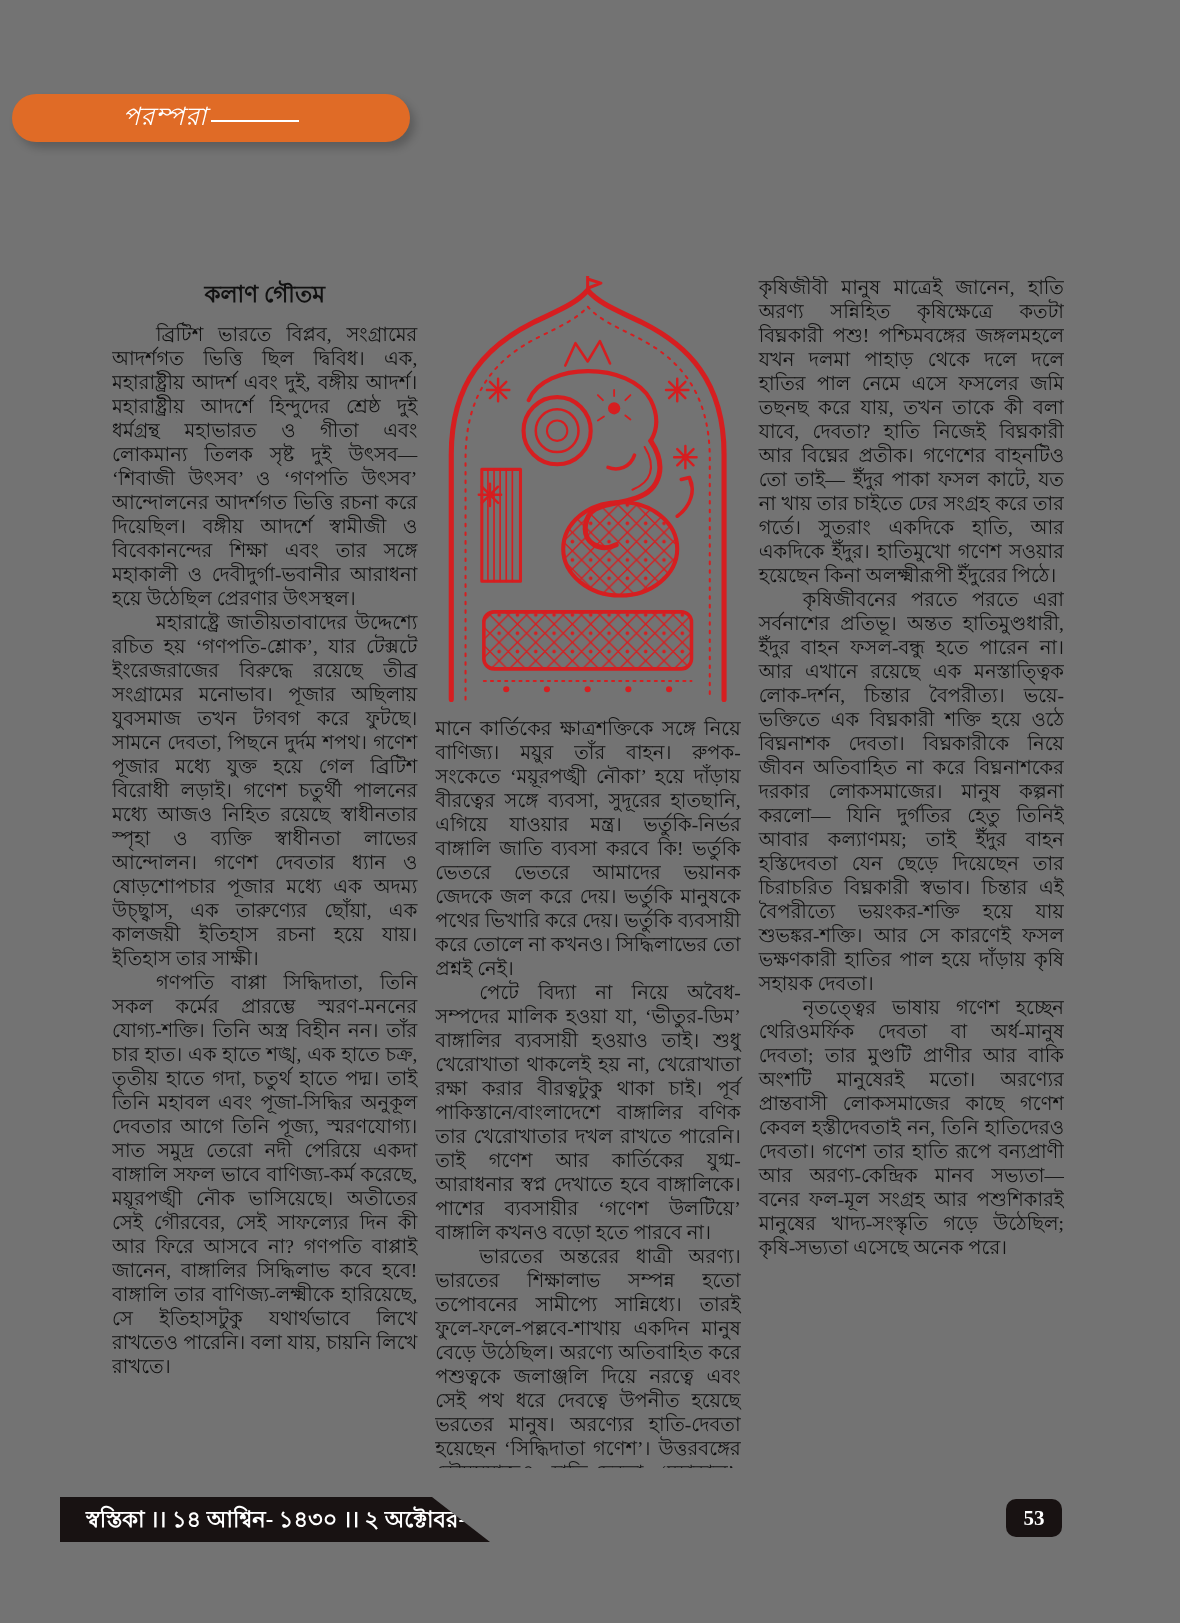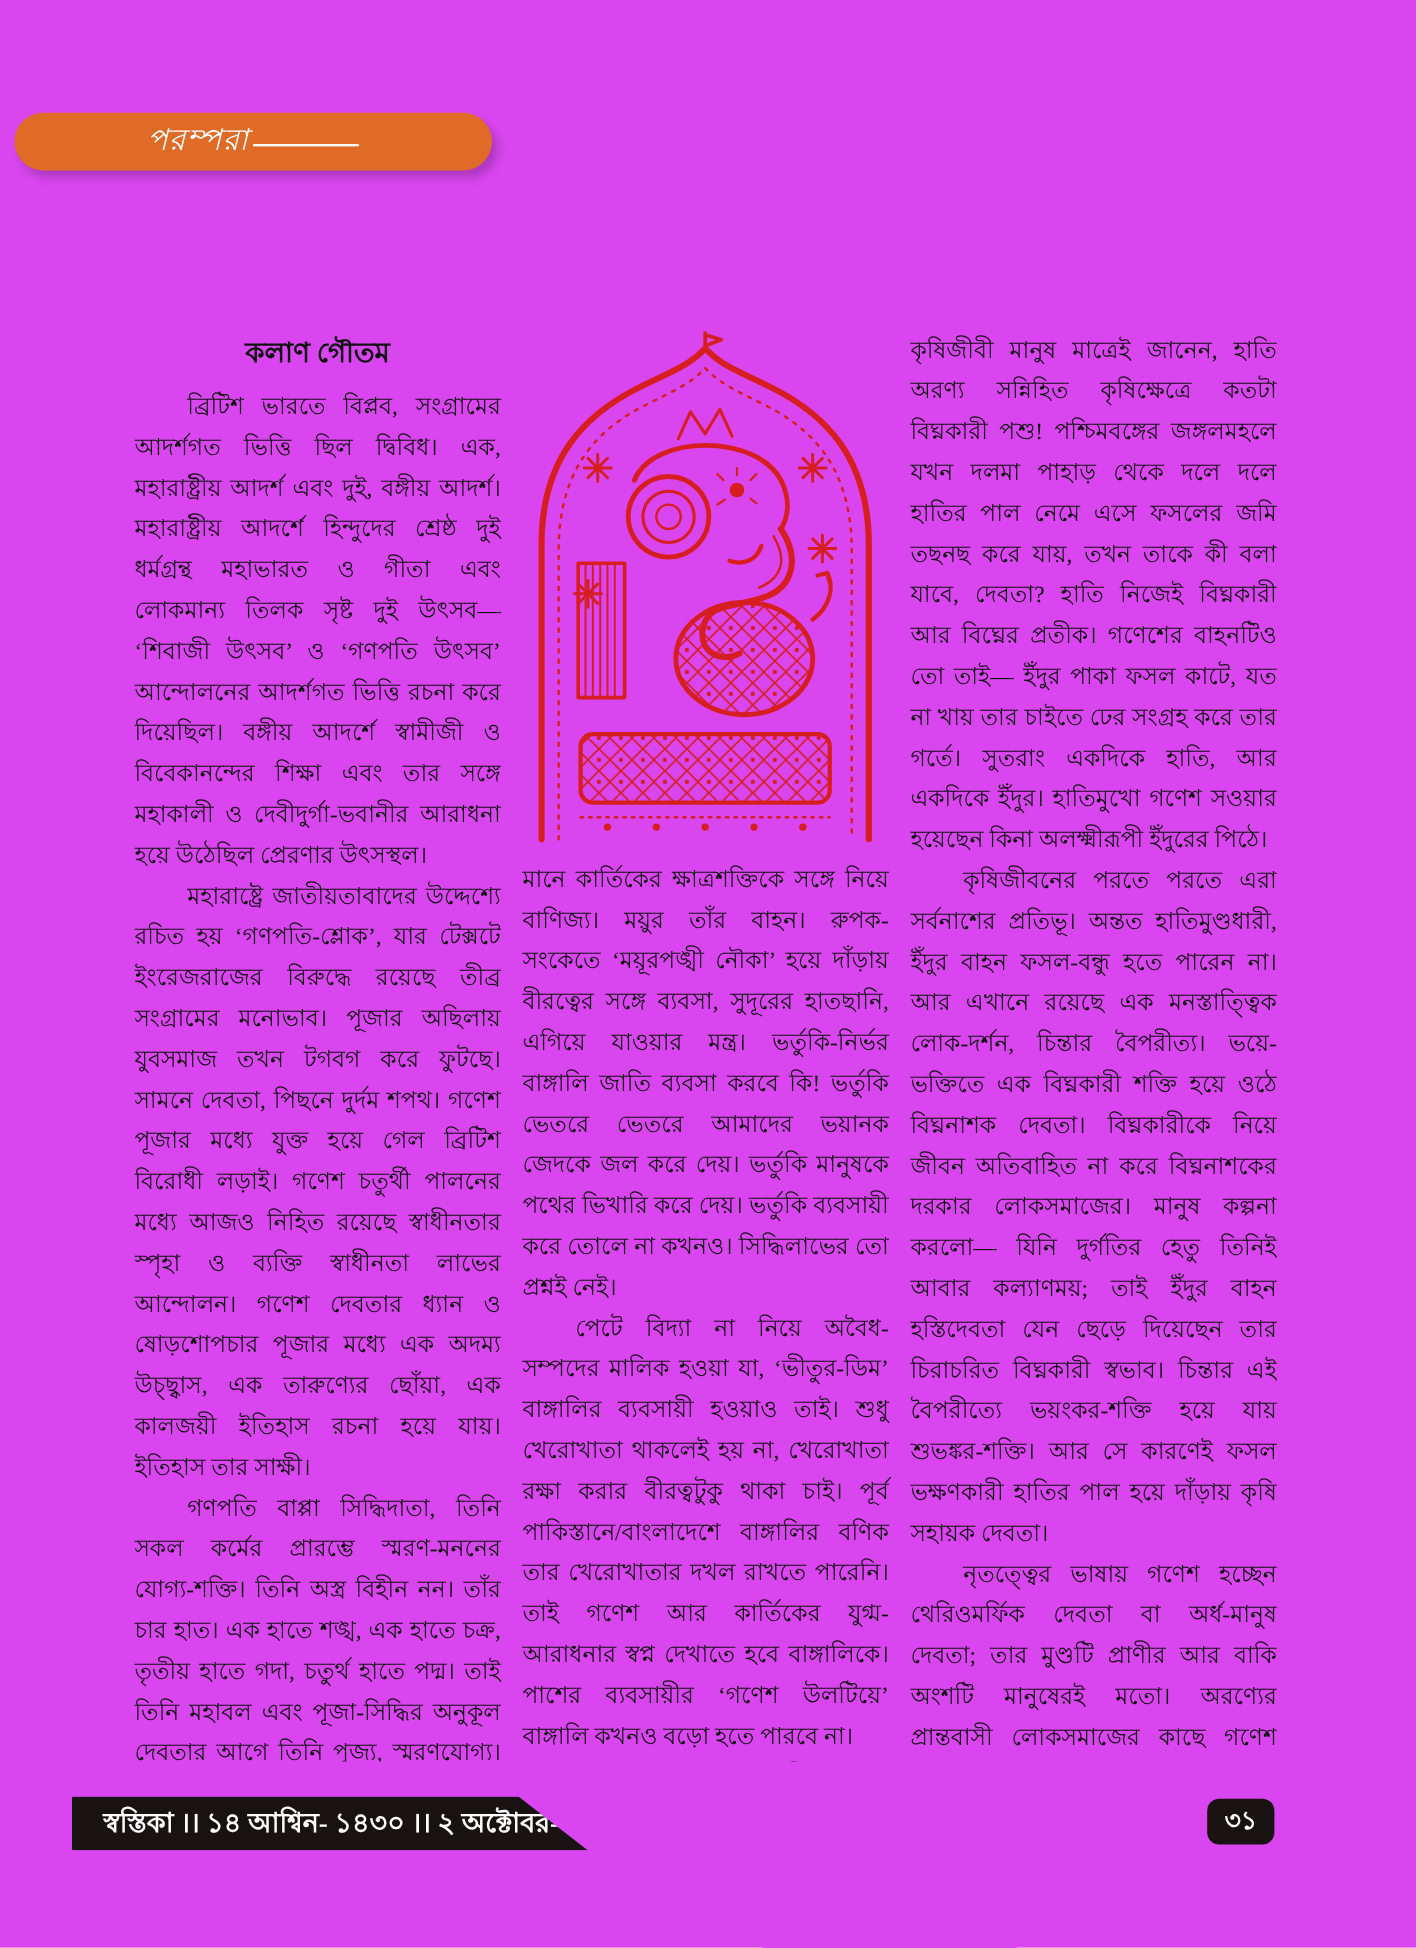--- a/index.html
+++ b/index.html
@@ -4,21 +4,21 @@
 <style>
   html,body{margin:0;padding:0;}
   body{
     width:1180px;height:1623px;
     background:#ffffff;
     font-family:"Liberation Serif","DejaVu Serif",serif;
     color:#111;
     position:relative;
     overflow:hidden;
   }
-  .page{position:absolute;inset:0;background:#d946ef;}
+  .page{position:absolute;inset:0;background:#737373;}
 
   
   .section-tab{
     position:absolute;left:12px;top:94px;
     width:398px;height:48px;
     background:#e06b26;
     border-radius:26px;
     box-shadow:5px 6px 8px rgba(0,0,0,.20);
     display:flex;align-items:center;justify-content:center;
   }
@@ -44,21 +44,21 @@
     position:absolute;top:276px;left:112px;width:952px;height:1192px;
     display:grid;grid-template-columns:1fr 1fr 1fr;column-gap:18px;
     overflow:hidden;
   }
   .byline{
     text-align:center;font-size:23px;font-weight:bold;
     margin:0 0 8px 0;
   }
   .col p{
     margin:0;
-    font-size:19.5px;line-height:34px;
+    font-size:19.5px;line-height:24px;
     text-align:justify;
     text-indent:44px;
   }
   .col p.noindent{text-indent:0;}
 
   .illustration{margin:0 0 14px 0;padding:0;}
   .illustration svg{display:block;width:100%;height:auto;}
 
   
   .footer-ribbon{
@@ -153,15 +153,15 @@
     <div class="col">
       <p class="noindent">কৃষিজীবী মানুষ মাত্রেই জানেন, হাতি অরণ্য সন্নিহিত কৃষিক্ষেত্রে কতটা বিঘ্নকারী পশু! পশ্চিমবঙ্গের জঙ্গলমহলে যখন দলমা পাহাড় থেকে দলে দলে হাতির পাল নেমে এসে ফসলের জমি তছনছ করে যায়, তখন তাকে কী বলা যাবে, দেবতা? হাতি নিজেই বিঘ্নকারী আর বিঘ্নের প্রতীক। গণেশের বাহনটিও তো তাই— ইঁদুর পাকা ফসল কাটে, যত না খায় তার চাইতে ঢের সংগ্রহ করে তার গর্তে। সুতরাং একদিকে হাতি, আর একদিকে ইঁদুর। হাতিমুখো গণেশ সওয়ার হয়েছেন কিনা অলক্ষ্মীরূপী ইঁদুরের পিঠে।</p>
       <p>কৃষিজীবনের পরতে পরতে এরা সর্বনাশের প্রতিভূ। অন্তত হাতিমুণ্ডধারী, ইঁদুর বাহন ফসল-বন্ধু হতে পারেন না। আর এখানে রয়েছে এক মনস্তাত্ত্বিক লোক-দর্শন, চিন্তার বৈপরীত্য। ভয়ে-ভক্তিতে এক বিঘ্নকারী শক্তি হয়ে ওঠে বিঘ্ননাশক দেবতা। বিঘ্নকারীকে নিয়ে জীবন অতিবাহিত না করে বিঘ্ননাশকের দরকার লোকসমাজের। মানুষ কল্পনা করলো— যিনি দুর্গতির হেতু তিনিই আবার কল্যাণময়; তাই ইঁদুর বাহন হস্তিদেবতা যেন ছেড়ে দিয়েছেন তার চিরাচরিত বিঘ্নকারী স্বভাব। চিন্তার এই বৈপরীত্যে ভয়ংকর-শক্তি হয়ে যায় শুভঙ্কর-শক্তি। আর সে কারণেই ফসল ভক্ষণকারী হাতির পাল হয়ে দাঁড়ায় কৃষি সহায়ক দেবতা।</p>
       <p>নৃতত্ত্বের ভাষায় গণেশ হচ্ছেন থেরিওমর্ফিক দেবতা বা অর্ধ-মানুষ দেবতা; তার মুণ্ডটি প্রাণীর আর বাকি অংশটি মানুষেরই মতো। অরণ্যের প্রান্তবাসী লোকসমাজের কাছে গণেশ কেবল হস্তীদেবতাই নন, তিনি হাতিদেরও দেবতা। গণেশ তার হাতি রূপে বন্যপ্রাণী আর অরণ্য-কেন্দ্রিক মানব সভ্যতা— বনের ফল-মূল সংগ্রহ আর পশুশিকারই মানুষের খাদ্য-সংস্কৃতি গড়ে উঠেছিল; কৃষি-সভ্যতা এসেছে অনেক পরে।</p>
 
     </div>
 
   </div>
 
   <div class="footer-ribbon">স্বস্তিকা ।।  ১৪ আশ্বিন- ১৪৩০ ।। ২ অক্টোবর- ২০২৩</div>
-  <div class="page-badge">৩১</div>
+  <div class="page-badge">53</div>
 
 </div>
 
 </body></html>

